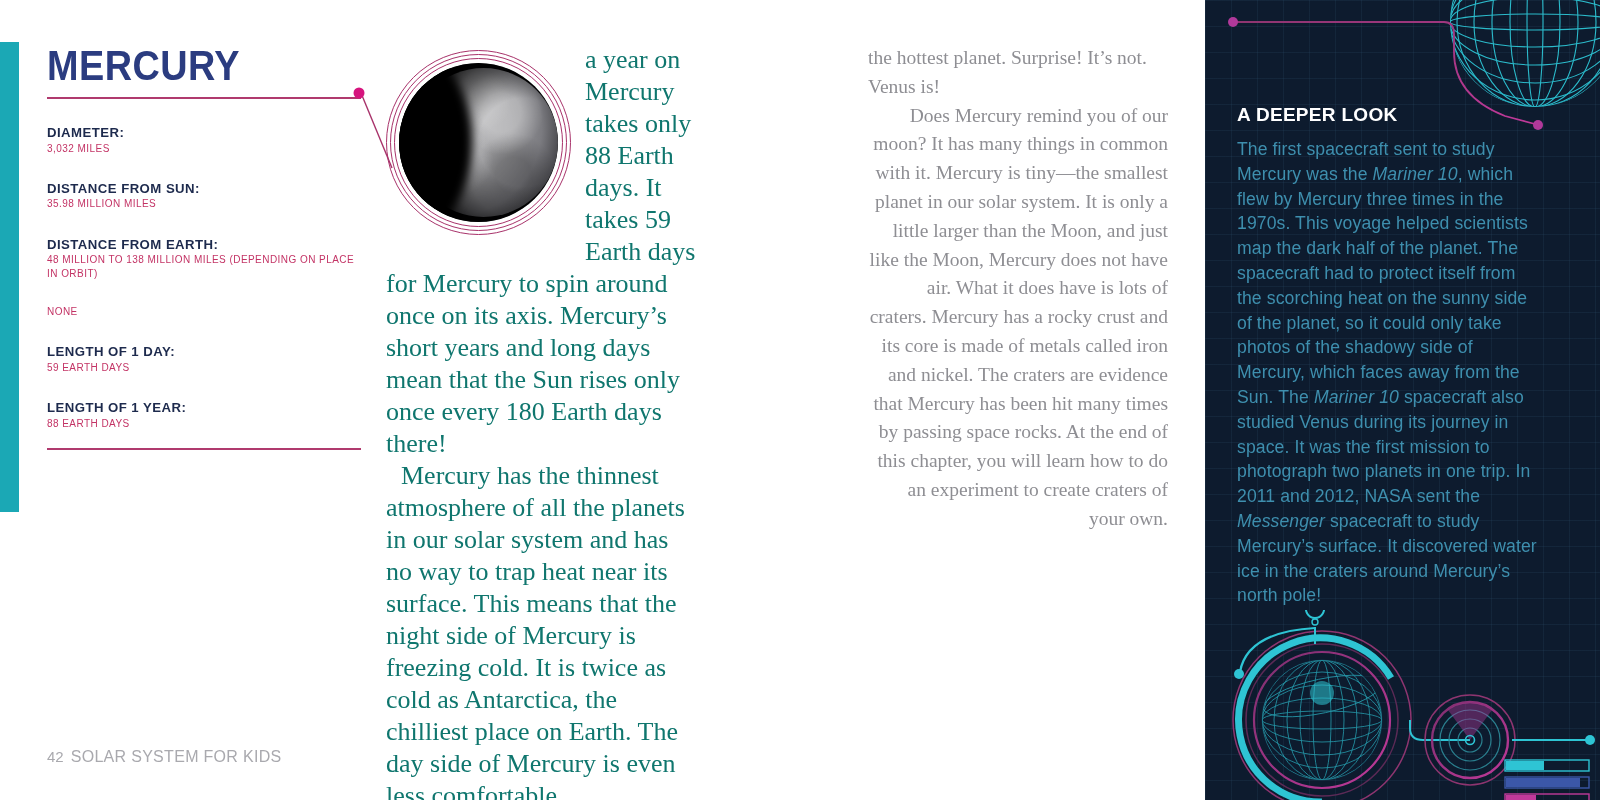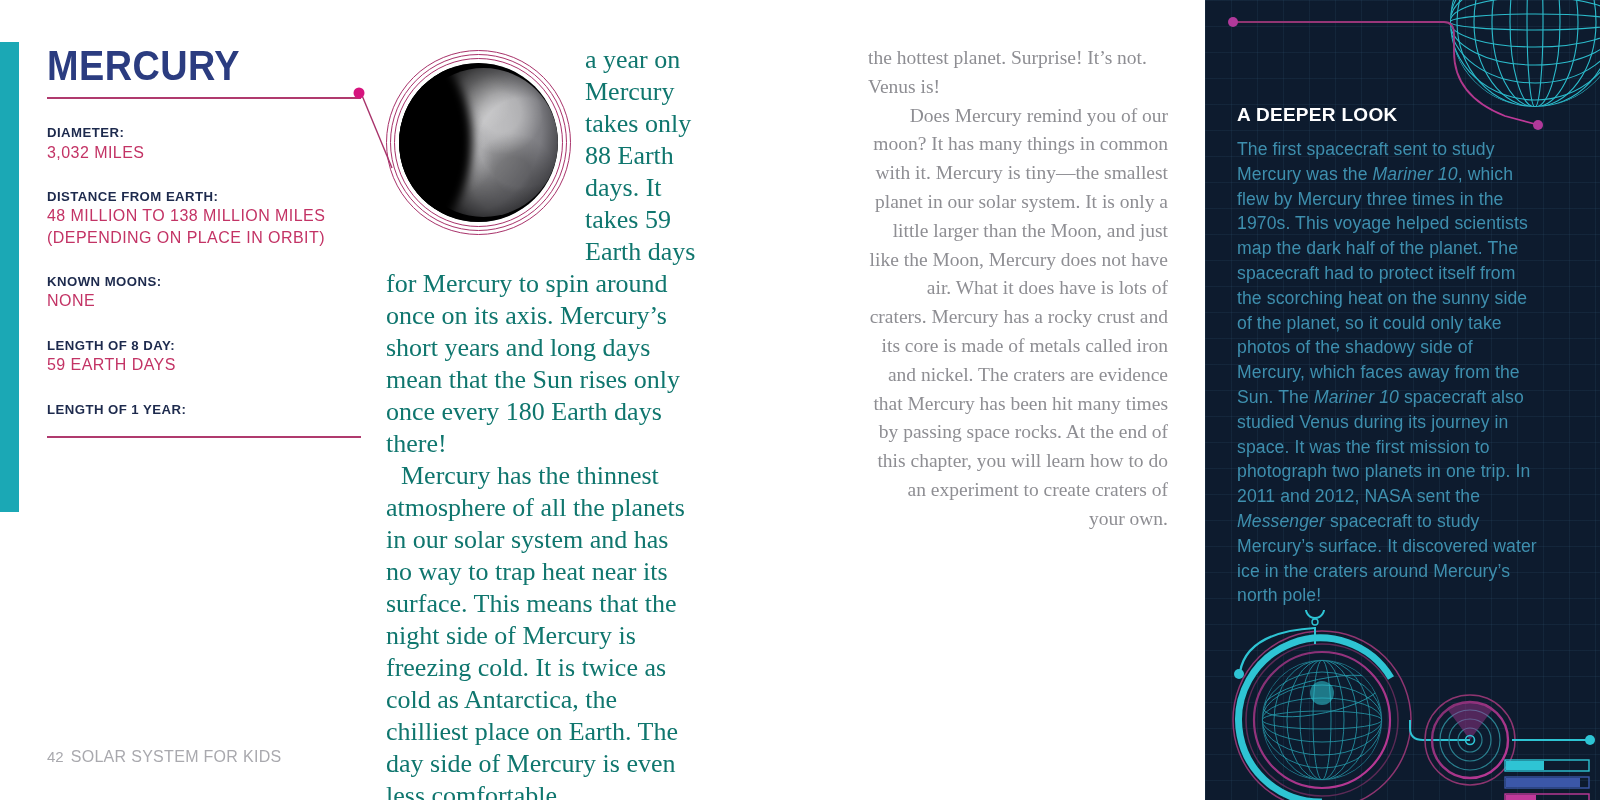--- a/index.html
+++ b/index.html
@@ -40,21 +40,21 @@
     background: #b03a6e;
   }
   .fact-block { margin-top: 25px; }
   .fact-label {
     font-size: 13.2px; font-weight: 700;
     letter-spacing: 0.45px;
     color: #1d2a4d;
     line-height: 1.33;
   }
   .fact-value {
-    font-size: 16px; font-weight: 500;
+    font-size: 10px; font-weight: 500;
     letter-spacing: 0.45px;
     color: #c33365;
     line-height: 1.33;
   }
   .facts-rule {
     margin-top: 18px;
     width: 314px; height: 2px;
     background: #b03a6e;
   }
   .left-body {
@@ -182,33 +182,37 @@
 
   <div class="fact-col">
     <div class="chapter-title">MERCURY</div>
     <div class="title-rule"></div>
 
     <div class="fact-block">
       <div class="fact-label">DIAMETER:</div>
       <div class="fact-value">3,032 MILES</div>
     </div>
     <div class="fact-block">
+      <div class="fact-label">DISTANCE FROM SUN:</div>
+      <div class="fact-value">35.98 MILLION MILES</div>
+    </div>
+    <div class="fact-block">
       <div class="fact-label">DISTANCE FROM EARTH:</div>
       <div class="fact-value">48 MILLION TO 138 MILLION MILES (DEPENDING ON PLACE IN ORBIT)</div>
     </div>
     <div class="fact-block">
-      <div class="fact-label">KNOWN MOONS:</div>
       <div class="fact-value">NONE</div>
     </div>
     <div class="fact-block">
-      <div class="fact-label">LENGTH OF 8 DAY:</div>
+      <div class="fact-label">LENGTH OF 1 DAY:</div>
       <div class="fact-value">59 EARTH DAYS</div>
     </div>
     <div class="fact-block">
       <div class="fact-label">LENGTH OF 1 YEAR:</div>
+      <div class="fact-value">88 EARTH DAYS</div>
     </div>
 
     <div class="facts-rule"></div>
   </div>
 
 
   <div class="footer">
     <span class="pageno">42</span>
     <span class="booktitle">SOLAR SYSTEM FOR KIDS</span>
   </div>

